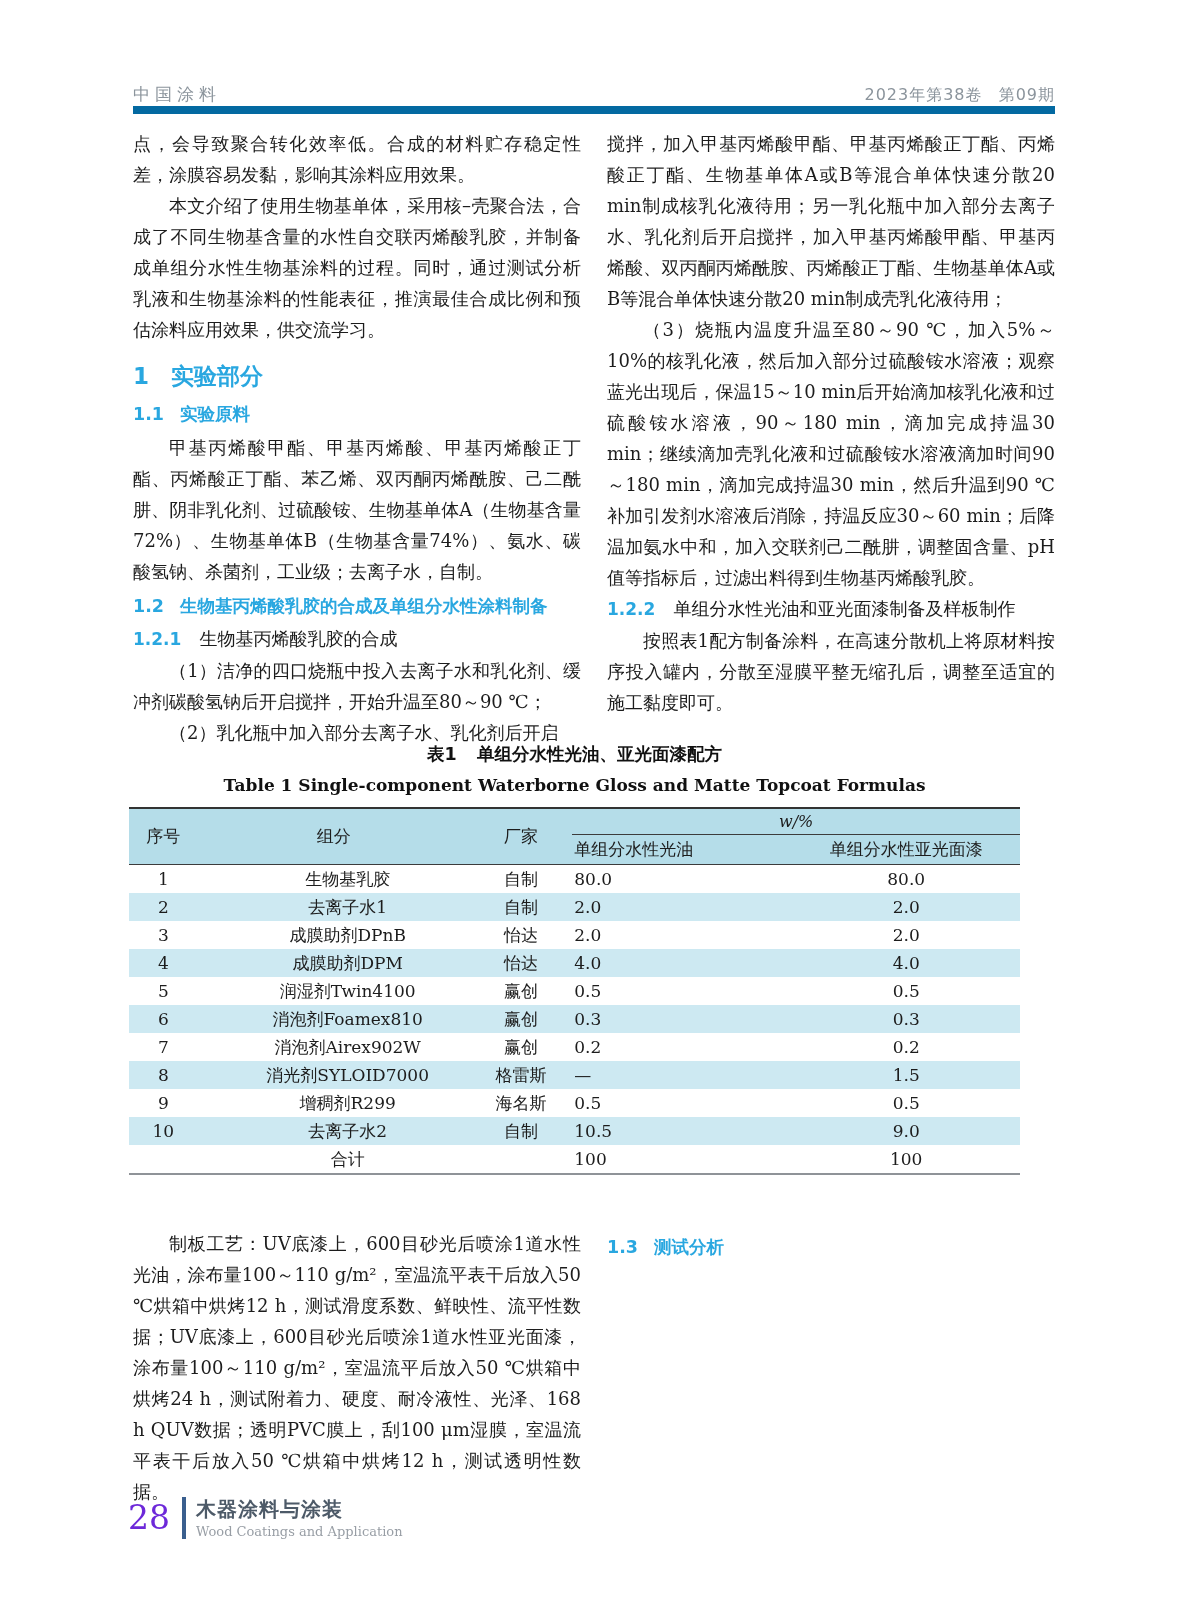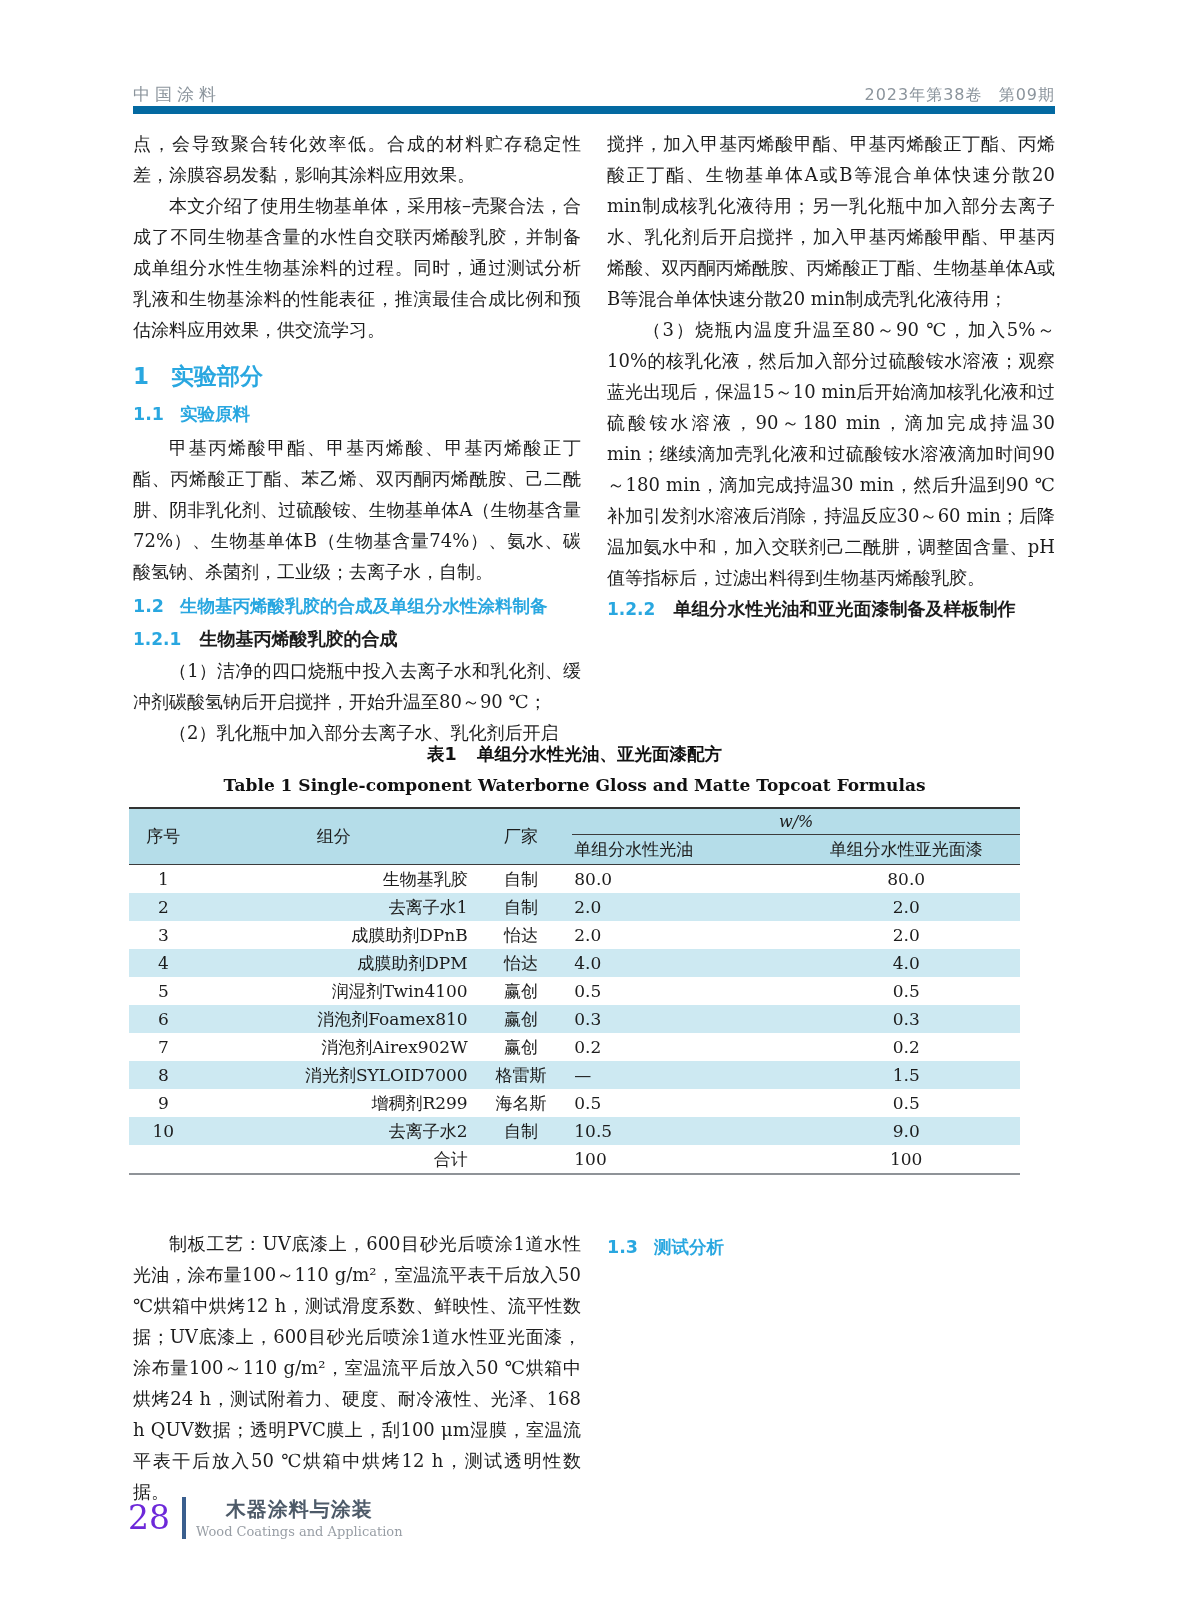--- a/index.html
+++ b/index.html
@@ -19,46 +19,46 @@
   .col p{margin:0;text-indent:2em;}
   .col p.noindent{text-indent:0;}
   
   .h-blue{color:#29a7e0;font-family:"DejaVu Sans","Liberation Sans",sans-serif;font-weight:bold;}
   .h1{font-size:23px;line-height:30px;margin:16px 0 10px 0;}
   .h1 .num{margin-right:22px;}
   .h2{font-size:17.5px;line-height:26px;margin:6px 0 5px 0;}
   .h2 .num{margin-right:16px;}
   .h3{font-size:18px;line-height:29px;margin:1px 0 1px 0;}
   .h3 .num{color:#29a7e0;font-family:"DejaVu Sans","Liberation Sans",sans-serif;font-weight:bold;font-size:17px;margin-right:18px;}
-  .h3 .ht{color:#1c1c1c;font-family:"DejaVu Serif","Liberation Serif",serif;font-weight:bold;}
+  .h3 .ht{color:#1c1c1c;font-family:"DejaVu Serif","Liberation Serif",serif;font-weight:normal;}
   
   .table-block{position:absolute;top:742px;left:129px;width:891px;}
   .tbl-title-cn{text-align:center;font-family:"DejaVu Sans","Liberation Sans",sans-serif;
                 font-weight:bold;font-size:17.5px;color:#111;word-spacing:14px;margin-bottom:9px;}
   .tbl-title-en{text-align:center;font-family:"DejaVu Serif","Liberation Serif",serif;
                 font-weight:bold;font-size:17px;color:#111;margin-bottom:12px;}
   table.formula{width:100%;border-collapse:collapse;border-top:2px solid #333;border-bottom:2px solid #8f9398;
                 font-size:17px;}
   table.formula thead th{background:#b5dde9;font-weight:normal;padding:3px 2px;}
   th.w-group{border-bottom:1px solid #3c3c3c;font-style:italic;font-size:16px;padding:5px 2px 3px 2px;}
   th.sub-h{background:#b5dde9;font-weight:normal;padding:3px 2px 6px 2px;border-bottom:1.5px solid #3c3c3c;}
   th.rspan{border-bottom:1.5px solid #3c3c3c;}
   table.formula tbody td{padding:2.5px 2px;height:22.5px;}
   table.formula tbody tr:nth-child(even){background:#cde9f2;}
   .c-no{width:68px;text-align:center;}
-  .c-comp{width:250px;text-align:right;padding-left:30px !important;}
+  .c-comp{width:250px;text-align:center;padding-left:30px !important;}
   .c-manu{width:105px;text-align:center;}
   .c-gloss{width:230px;text-align:left;}
   .c-matte{width:238px;text-align:center;}
   
   .page-footer{position:absolute;top:1496px;left:128px;display:flex;align-items:center;}
   .page-num{font-size:33px;color:#6d28d9;font-family:"DejaVu Serif","Liberation Serif",serif;margin-right:12px;}
   .footer-bar{width:4px;height:42px;background:#3a5f8e;margin-right:10px;}
   .footer-titles{display:flex;flex-direction:column;justify-content:center;}
-  .footer-cn{font-family:Liberation Mono, monospace;font-weight:bold;font-size:20px;color:#4d5a68;letter-spacing:1px;text-align:center;}
+  .footer-cn{font-family:Liberation Mono, monospace;font-weight:bold;font-size:20px;color:#4d5a68;letter-spacing:1px;}
   .footer-en{font-family:"DejaVu Serif","Liberation Serif",serif;font-size:13px;color:#989ea5;margin-top:1px;}
 </style>
 </head>
 <body>
 
 <div class="page">
 
   <div class="page-header">
     <span class="journal-name">中国涂料</span>
     <span class="issue-info">2023年第38卷 第09期</span>
@@ -84,20 +84,21 @@
       <p>（1）洁净的四口烧瓶中投入去离子水和乳化剂、缓冲剂碳酸氢钠后开启搅拌，开始升温至80～90 ℃；</p>
       <p>（2）乳化瓶中加入部分去离子水、乳化剂后开启</p>
     </div>
 
     <div class="col">
       <p class="noindent">搅拌，加入甲基丙烯酸甲酯、甲基丙烯酸正丁酯、丙烯酸正丁酯、生物基单体A或B等混合单体快速分散20 min制成核乳化液待用；另一乳化瓶中加入部分去离子水、乳化剂后开启搅拌，加入甲基丙烯酸甲酯、甲基丙烯酸、双丙酮丙烯酰胺、丙烯酸正丁酯、生物基单体A或B等混合单体快速分散20 min制成壳乳化液待用；</p>
       <p>（3）烧瓶内温度升温至80～90 ℃，加入5%～10%的核乳化液，然后加入部分过硫酸铵水溶液；观察蓝光出现后，保温15～10 min后开始滴加核乳化液和过硫酸铵水溶液，90～180 min，滴加完成持温30 min；继续滴加壳乳化液和过硫酸铵水溶液滴加时间90～180 min，滴加完成持温30 min，然后升温到90 ℃补加引发剂水溶液后消除，持温反应30～60 min；后降温加氨水中和，加入交联剂己二酰肼，调整固含量、pH值等指标后，过滤出料得到生物基丙烯酸乳胶。</p>
       <div class="h3">
         <span class="num">1.2.2</span><span class="ht">单组分水性光油和亚光面漆制备及样板制作</span>
       </div>
+      <p>按照表1配方制备涂料，在高速分散机上将原材料按序投入罐内，分散至湿膜平整无缩孔后，调整至适宜的施工黏度即可。</p>
     </div>
   </div>
 
   <div class="table-block">
     <div class="tbl-title-cn">表1 单组分水性光油、亚光面漆配方</div>
     <div class="tbl-title-en">Table 1 Single-component Waterborne Gloss and Matte Topcoat Formulas</div>
     <table class="formula">
       <thead>
         <tr>
           <th rowspan="2" class="c-no rspan">序号</th>

